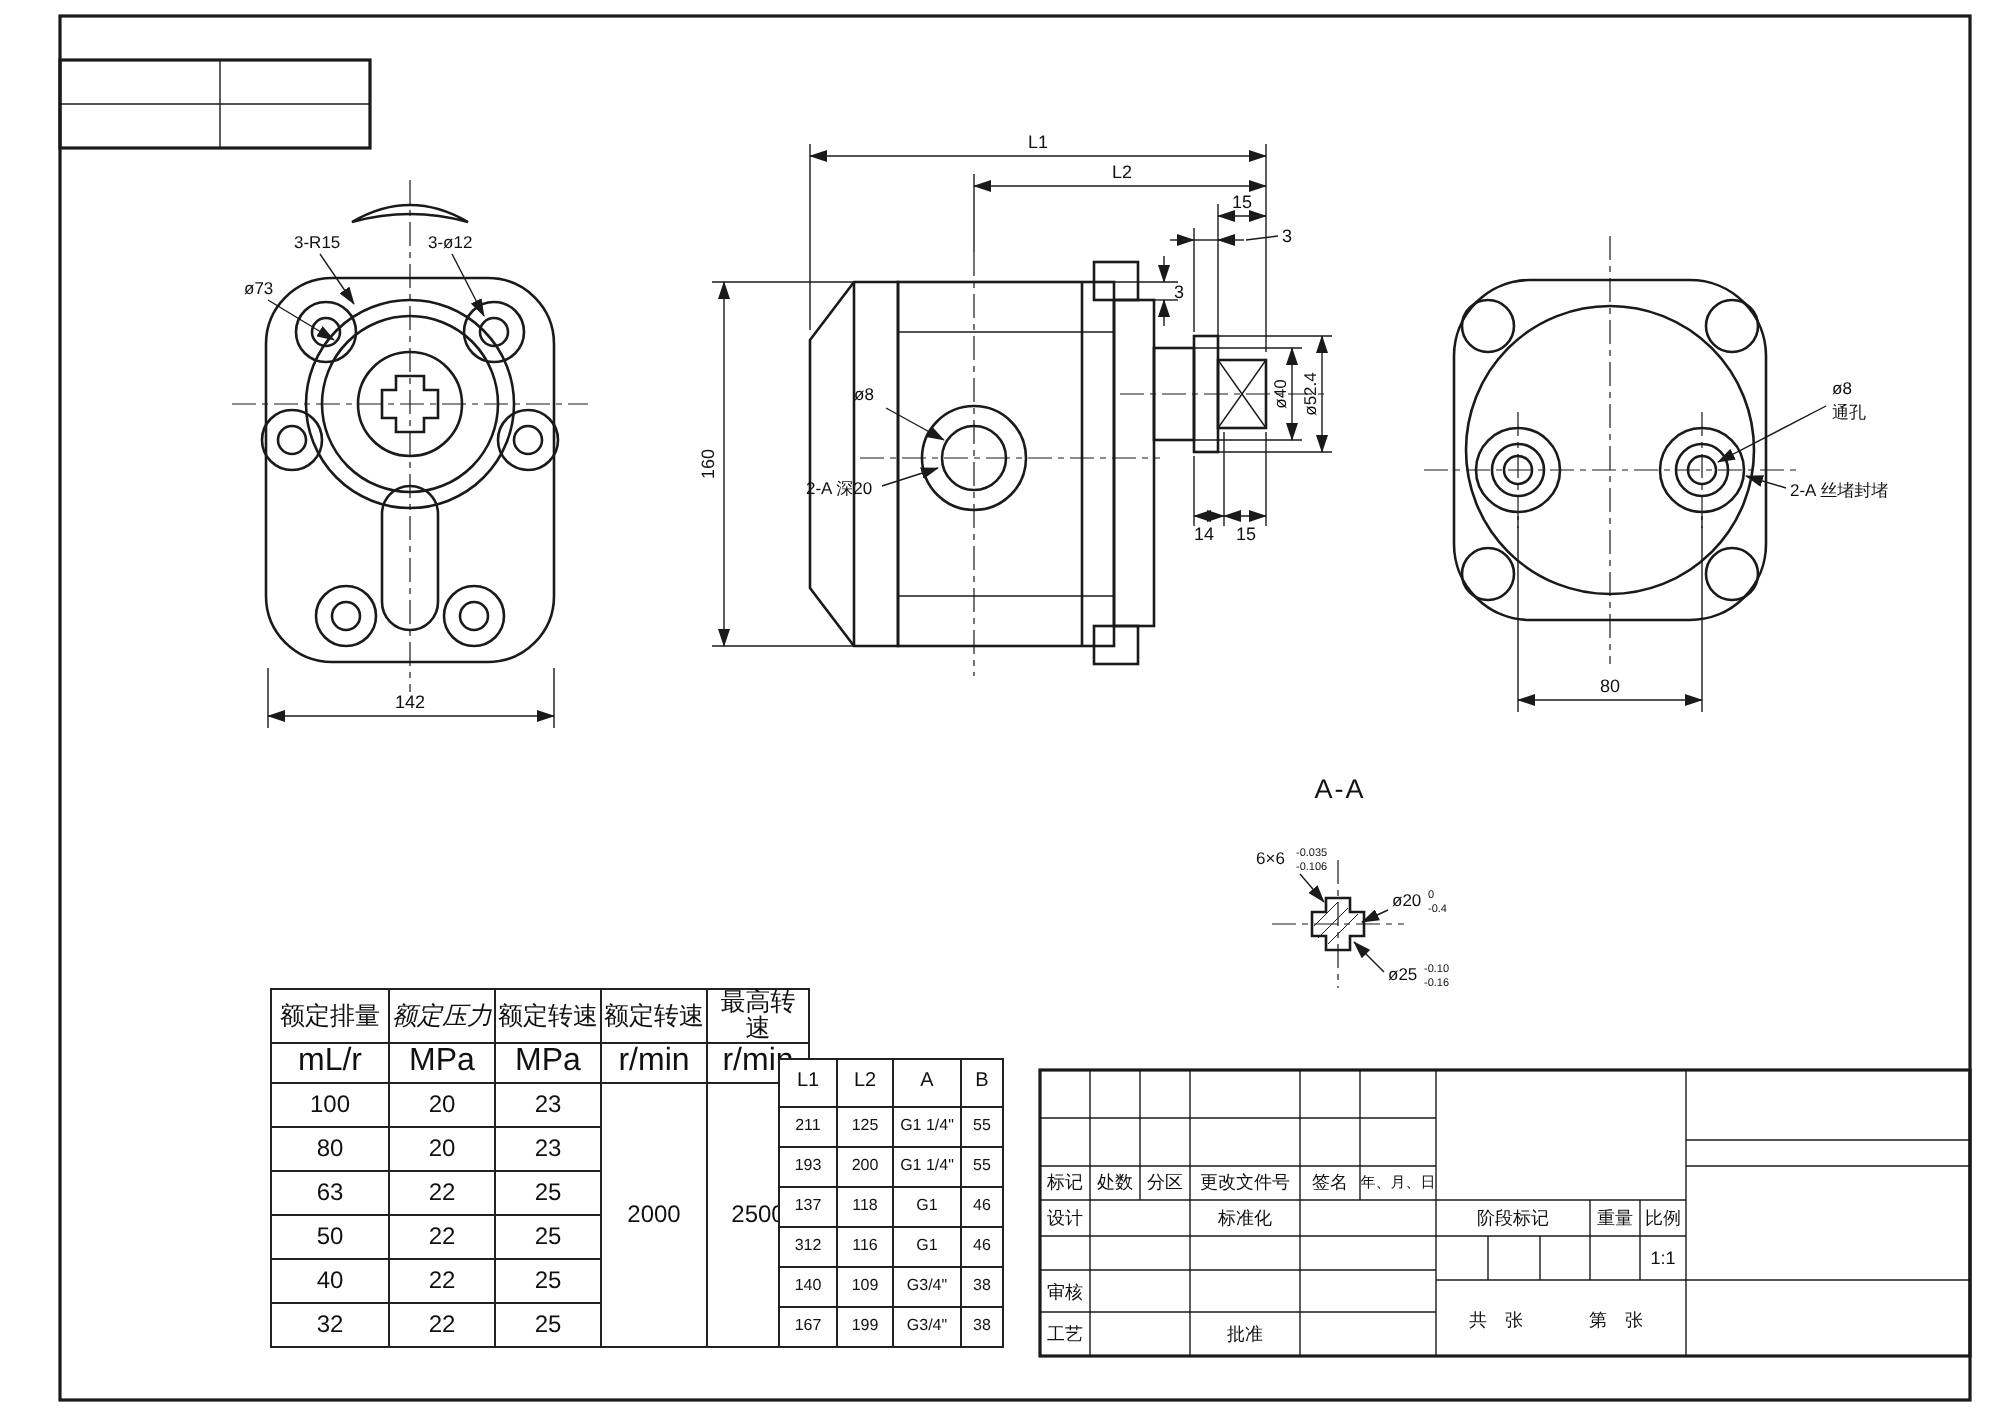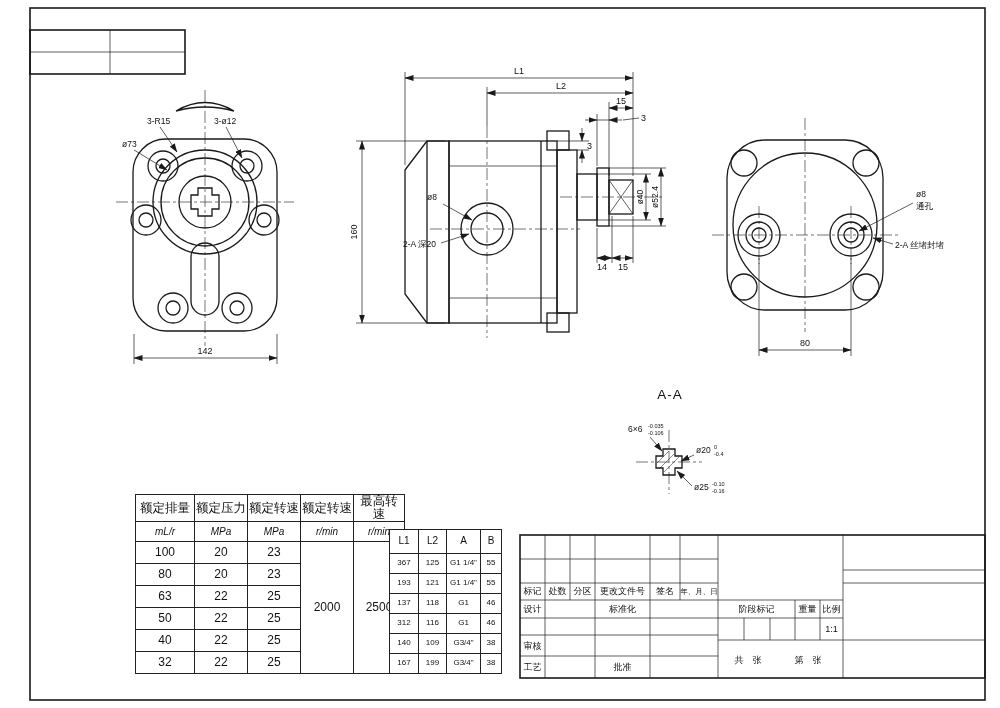--- a/index.html
+++ b/index.html
@@ -20,23 +20,23 @@
   .sec-title{font-size:13.5px;letter-spacing:1px;}
   .tbt{font-size:9px;text-anchor:middle;}
   .tbs{font-size:7.5px;text-anchor:middle;}
 
   
   .dtable{position:absolute;border-collapse:collapse;background:#fff;}
   .dtable td{border:1px solid #222;text-align:center;vertical-align:middle;padding:0 1px;line-height:1.05;}
   .spec-table{left:135px;top:494px;font-size:12px;}
   .spec-table tr{height:22px;}
   .spec-table tr.hdr{height:22px;font-size:12.5px;}
-  .spec-table tr.units{height:20px;font-size:10px;font-style:italic;}
+  .spec-table tr.units{height:20px;font-size:16px;}
   .spec-table td.c0{width:56px;}
-  .spec-table td.c1{width:50px;}
+  .spec-table td.c1{width:50px;font-style:italic;}
   .spec-table td.c2{width:50px;}
   .spec-table td.c3{width:50px;}
   .spec-table td.c4{width:48px;margin-top:28px;}
   .dim-table{left:389px;top:529px;font-size:8px;}
   .dim-table tr{height:20px;}
   .dim-table tr.hdr{height:24px;font-size:10px;}
   .dim-table td.ca{width:26px;}
   .dim-table td.cb{width:25px;}
   .dim-table td.cc{width:31px;}
   .dim-table td.cd{width:18px;}
@@ -329,28 +329,28 @@
 
 <table class="dtable dim-table">
   <tbody>
   <tr class="hdr">
     <td class="ca">L1</td>
     <td class="cb">L2</td>
     <td class="cc">A</td>
     <td class="cd">B</td>
   </tr>
   <tr>
-    <td>367</td>
+    <td>211</td>
     <td>125</td>
     <td>G1 1/4"</td>
     <td>55</td>
   </tr>
   <tr>
     <td>193</td>
-    <td>121</td>
+    <td>200</td>
     <td>G1 1/4"</td>
     <td>55</td>
   </tr>
   <tr>
     <td>137</td>
     <td>118</td>
     <td>G1</td>
     <td>46</td>
   </tr>
   <tr>

